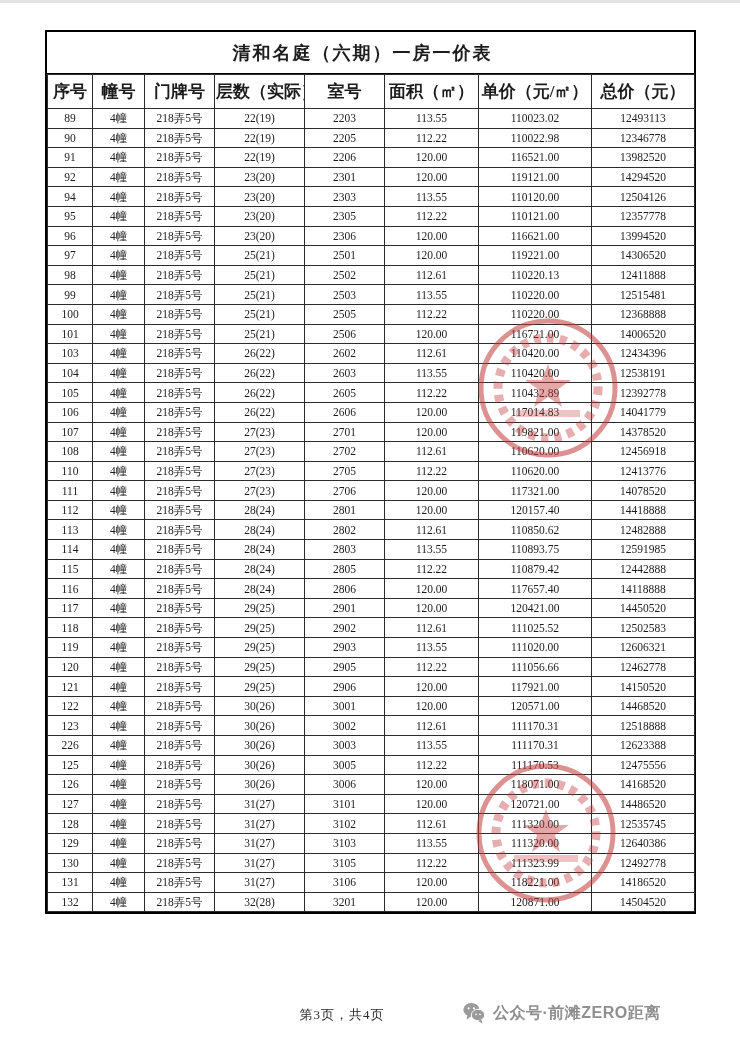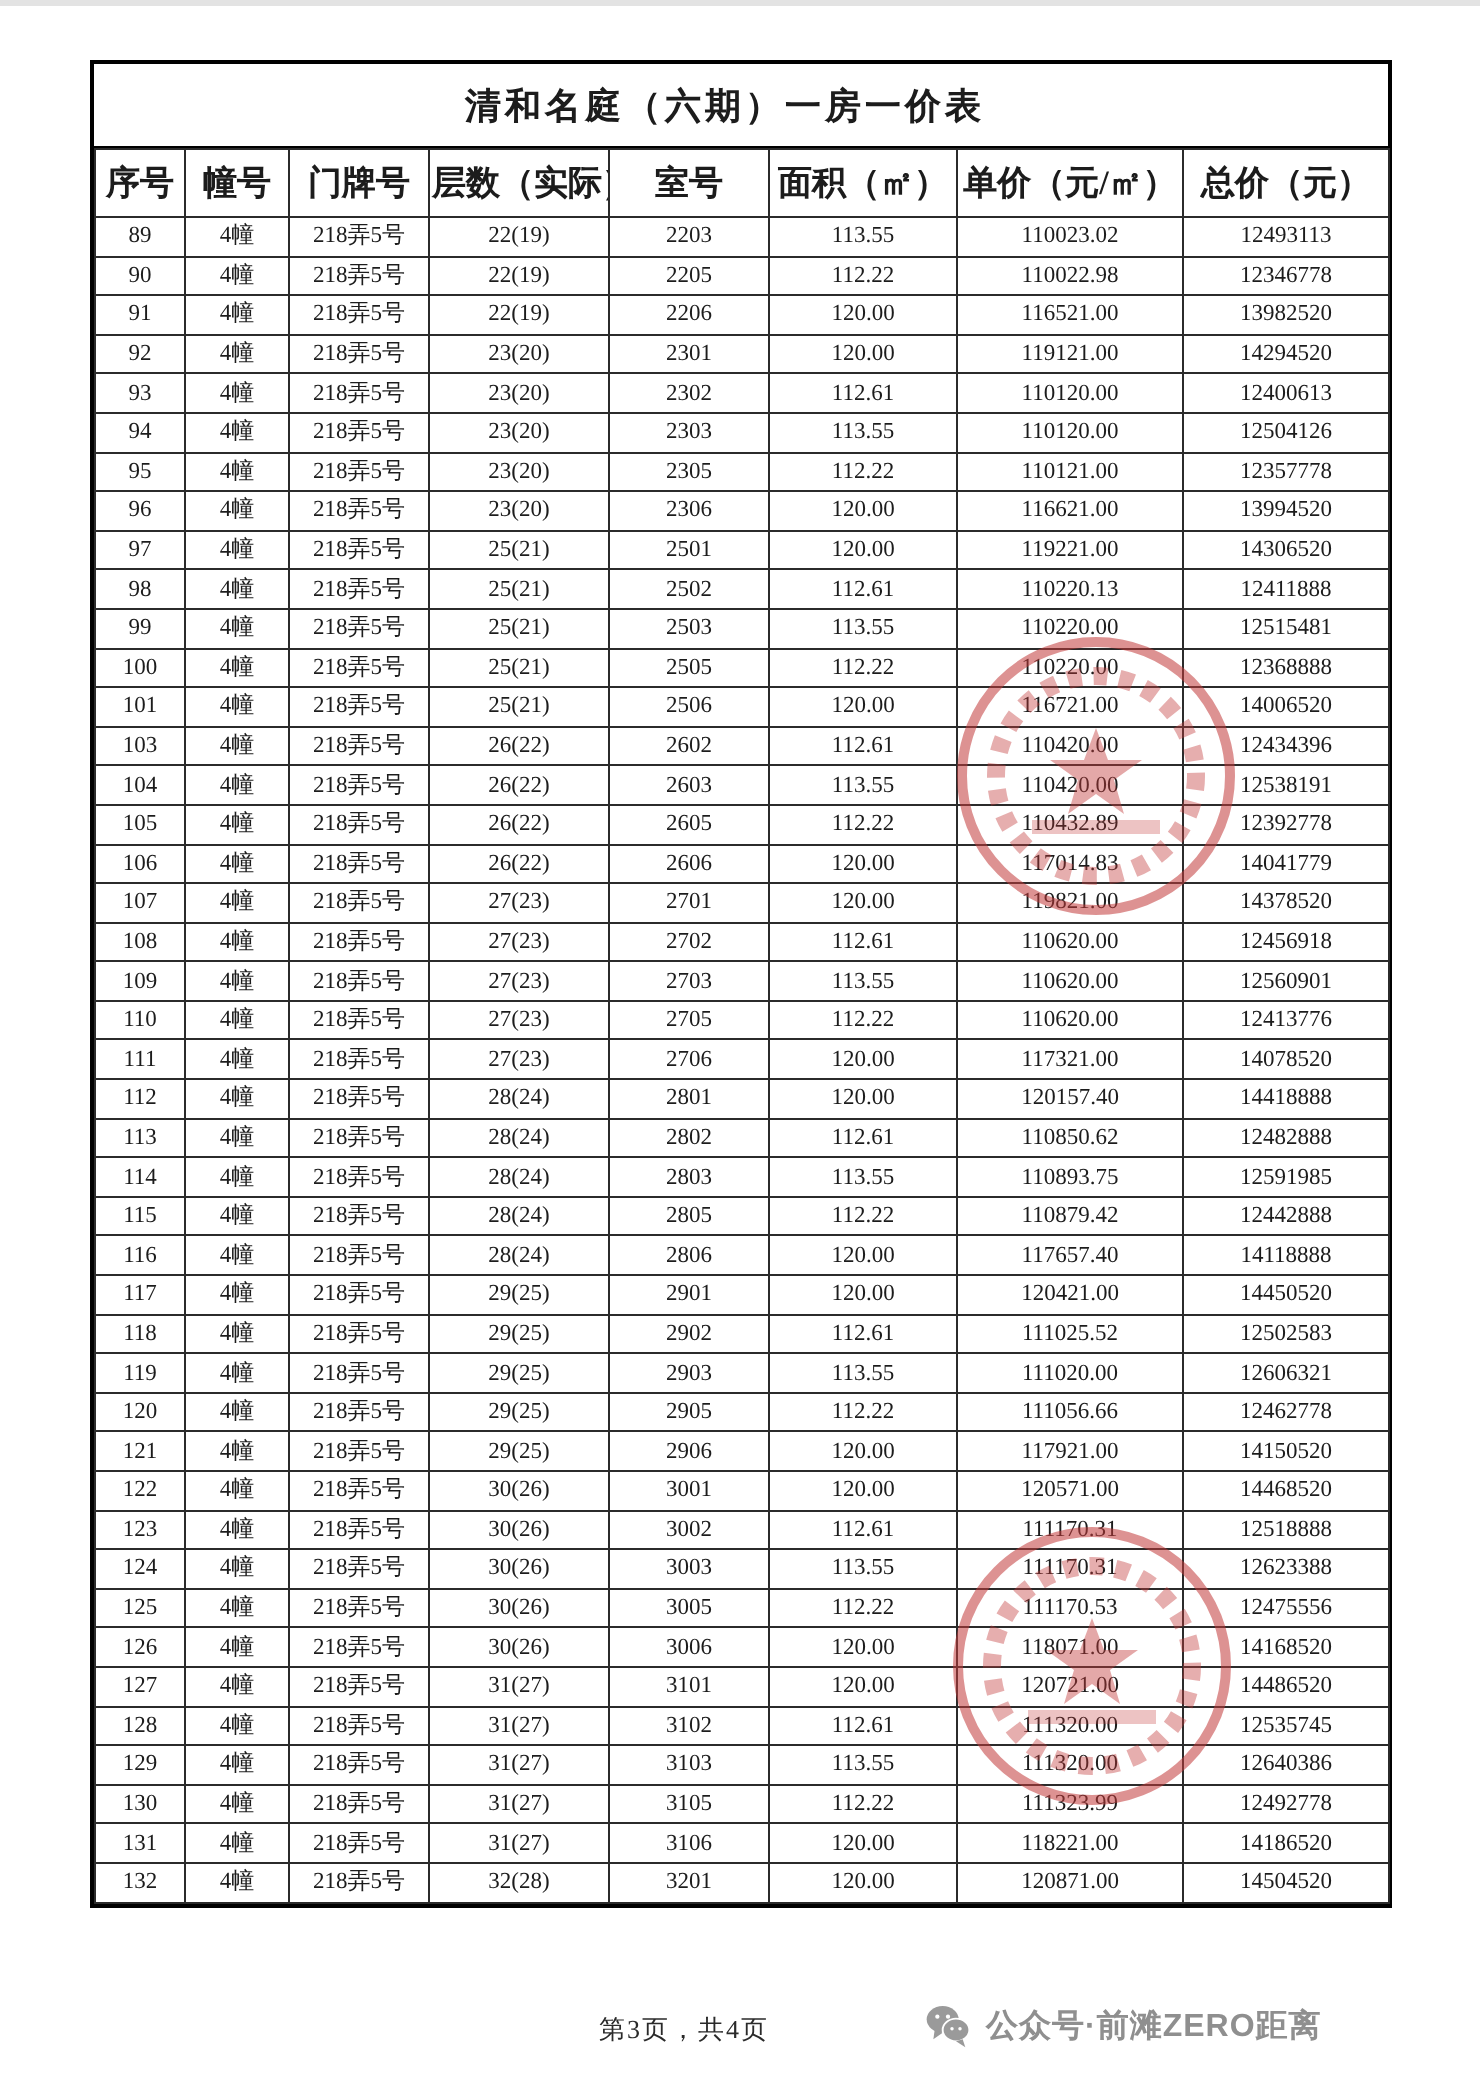--- a/index.html
+++ b/index.html
@@ -102,30 +102,20 @@
           <td>92</td>
           <td>4幢</td>
           <td>218弄5号</td>
           <td>23(20)</td>
           <td>2301</td>
           <td>120.00</td>
           <td>119121.00</td>
           <td>14294520</td>
         </tr>
         <tr>
-          <td>93</td>
-          <td>4幢</td>
-          <td>218弄5号</td>
-          <td>23(20)</td>
-          <td>2302</td>
-          <td>112.61</td>
-          <td>110120.00</td>
-          <td>12400613</td>
-        </tr>
-        <tr>
           <td>94</td>
           <td>4幢</td>
           <td>218弄5号</td>
           <td>23(20)</td>
           <td>2303</td>
           <td>113.55</td>
           <td>110120.00</td>
           <td>12504126</td>
         </tr>
         <tr>
@@ -252,30 +242,20 @@
           <td>108</td>
           <td>4幢</td>
           <td>218弄5号</td>
           <td>27(23)</td>
           <td>2702</td>
           <td>112.61</td>
           <td>110620.00</td>
           <td>12456918</td>
         </tr>
         <tr>
-          <td>109</td>
-          <td>4幢</td>
-          <td>218弄5号</td>
-          <td>27(23)</td>
-          <td>2703</td>
-          <td>113.55</td>
-          <td>110620.00</td>
-          <td>12560901</td>
-        </tr>
-        <tr>
           <td>110</td>
           <td>4幢</td>
           <td>218弄5号</td>
           <td>27(23)</td>
           <td>2705</td>
           <td>112.22</td>
           <td>110620.00</td>
           <td>12413776</td>
         </tr>
         <tr>
@@ -402,21 +382,21 @@
           <td>123</td>
           <td>4幢</td>
           <td>218弄5号</td>
           <td>30(26)</td>
           <td>3002</td>
           <td>112.61</td>
           <td>111170.31</td>
           <td>12518888</td>
         </tr>
         <tr>
-          <td>124</td>
+          <td>226</td>
           <td>4幢</td>
           <td>218弄5号</td>
           <td>30(26)</td>
           <td>3003</td>
           <td>113.55</td>
           <td>111170.31</td>
           <td>12623388</td>
         </tr>
         <tr>
           <td>125</td>

